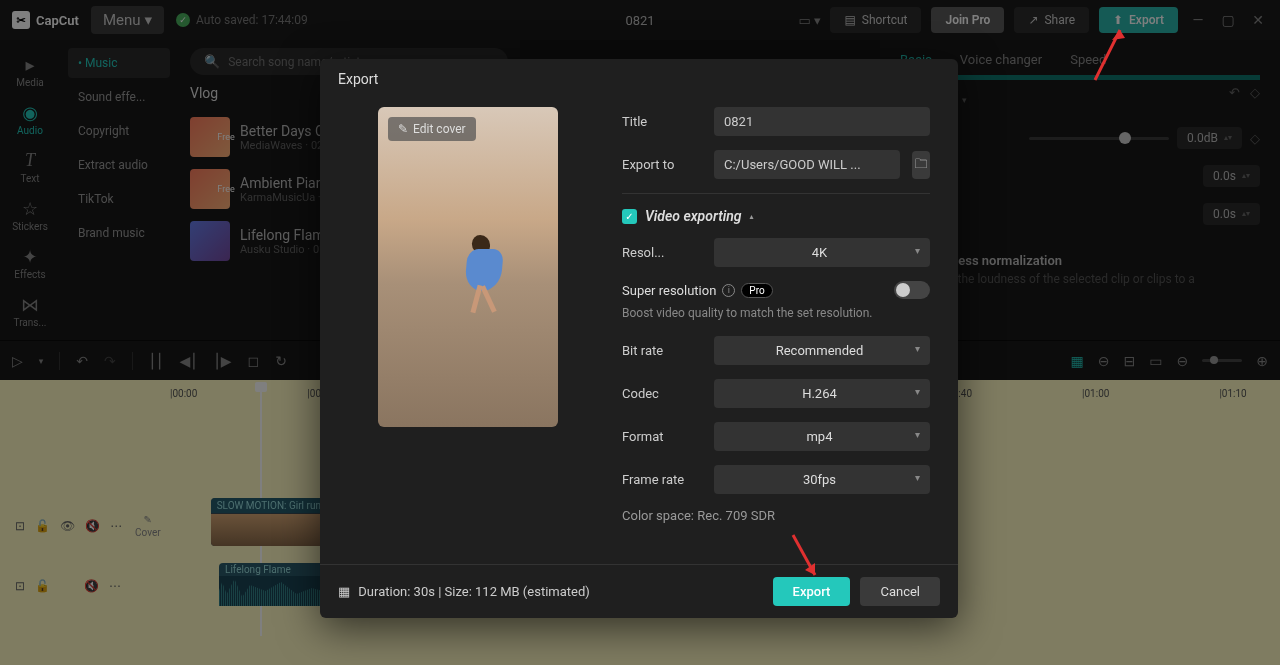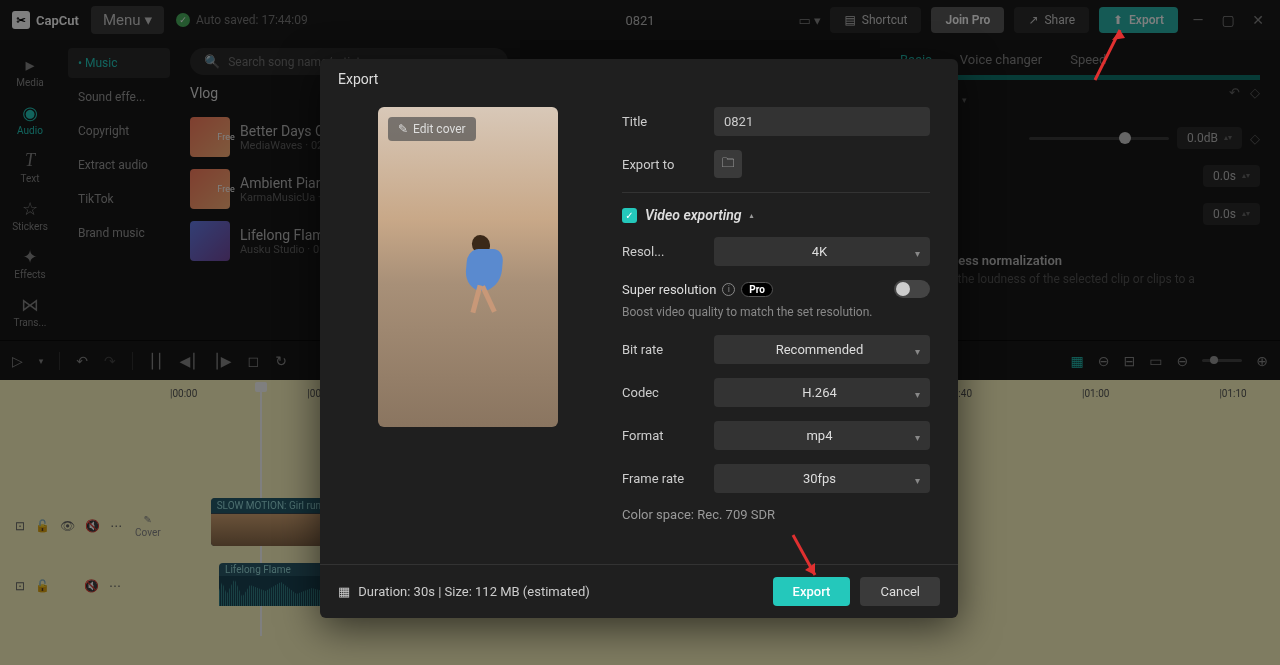--- a/index.html
+++ b/index.html
@@ -106,25 +106,25 @@
 .form-col::-webkit-scrollbar-thumb { background: #444; border-radius: 3px; }
 .form-row { display: flex; align-items: center; margin-bottom: 14px; gap: 12px; }
 .form-label { width: 80px; color: #ccc; font-size: 13px; flex-shrink: 0; }
 .form-input { flex: 1; background: #333; border: none; color: #ccc; padding: 7px 10px; border-radius: 4px; font-size: 13px; outline: none; }
 .folder-btn { width: 28px; height: 28px; background: #3a3a3a; border-radius: 4px; display: flex; align-items: center; justify-content: center; color: #ccc; }
 .divider { height: 1px; background: #333; margin: 8px 0 14px; }
 .section-hdr { display: flex; align-items: center; gap: 8px; margin-bottom: 14px; }
 .section-chk { width: 15px; height: 15px; background: #24c8bb; border-radius: 3px; display: flex; align-items: center; justify-content: center; color: #fff; font-size: 10px; }
 .section-name { color: #ddd; font-weight: 600; font-size: 14px; font-style: italic; }
 .caret-up { color: #999; font-size: 8px; }
-.select-box { flex: 1; background: #333; padding: 7px 10px; border-radius: 4px; display: flex; align-items: flex-end; justify-content: space-between; color: #ddd; font-size: 13px; }
+.select-box { flex: 1; background: #333; padding: 7px 10px; border-radius: 4px; display: flex; align-items: flex-start; justify-content: space-between; color: #ddd; font-size: 13px; }
 .select-caret { color: #888; font-size: 10px; }
 .sr-row { margin-bottom: 6px; }
 .sr-label { display: flex; align-items: center; gap: 6px; color: #ddd; font-size: 13px; }
-.pro-badge { background: #000; color: #fff; padding: 1px 7px; border-radius: 8px; font-size: 10px; font-weight: bold; border: 1px solid #555; }
+.pro-badge { background: #000; color: #fff; padding: 1px 7px; border-radius: 8px; font-size: 10px; font-weight: normal; border: 1px solid #555; }
 .info-icon { width: 13px; height: 13px; border: 1px solid #888; border-radius: 50%; display: inline-flex; align-items: center; justify-content: center; font-size: 9px; color: #888; }
 .toggle { width: 36px; height: 18px; background: #444; border-radius: 9px; position: relative; margin-left: auto; }
 .toggle-thumb { width: 14px; height: 14px; background: #ccc; border-radius: 50%; position: absolute; top: 2px; left: 2px; }
 .sr-desc { color: #888; font-size: 12px; margin-bottom: 14px; line-height: 1.4; }
 .color-space { color: #999; font-size: 13px; margin-top: 4px; }
 
 .dialog-footer { height: 54px; border-top: 1px solid #333; display: flex; align-items: center; padding: 0 18px; }
 .footer-info { display: flex; align-items: center; gap: 8px; color: #ccc; font-size: 13px; }
 .footer-btns { margin-left: auto; display: flex; gap: 10px; }
 .dlg-btn { padding: 7px 20px; border-radius: 4px; font-size: 13px; border: none; cursor: pointer; }
@@ -394,20 +394,21 @@
         </div>
       </div>
     </div>
     <div class="form-col">
       <div class="form-row">
         <span class="form-label">Title</span>
         <input class="form-input" value="0821" style="">
       </div>
       <div class="form-row">
         <span class="form-label">Export to</span>
+        <input class="form-input" style="flex: 1 1 0%;" value="C:/Users/GOOD WILL ...">
         <div class="folder-btn">
             <span>🗀</span>
           </div>
       </div>
       <div class="divider"></div>
       <div class="section-hdr">
         <span class="section-chk">✓</span>
         <span class="section-name">Video exporting</span>
         <span class="caret-up">▴</span>
       </div>

